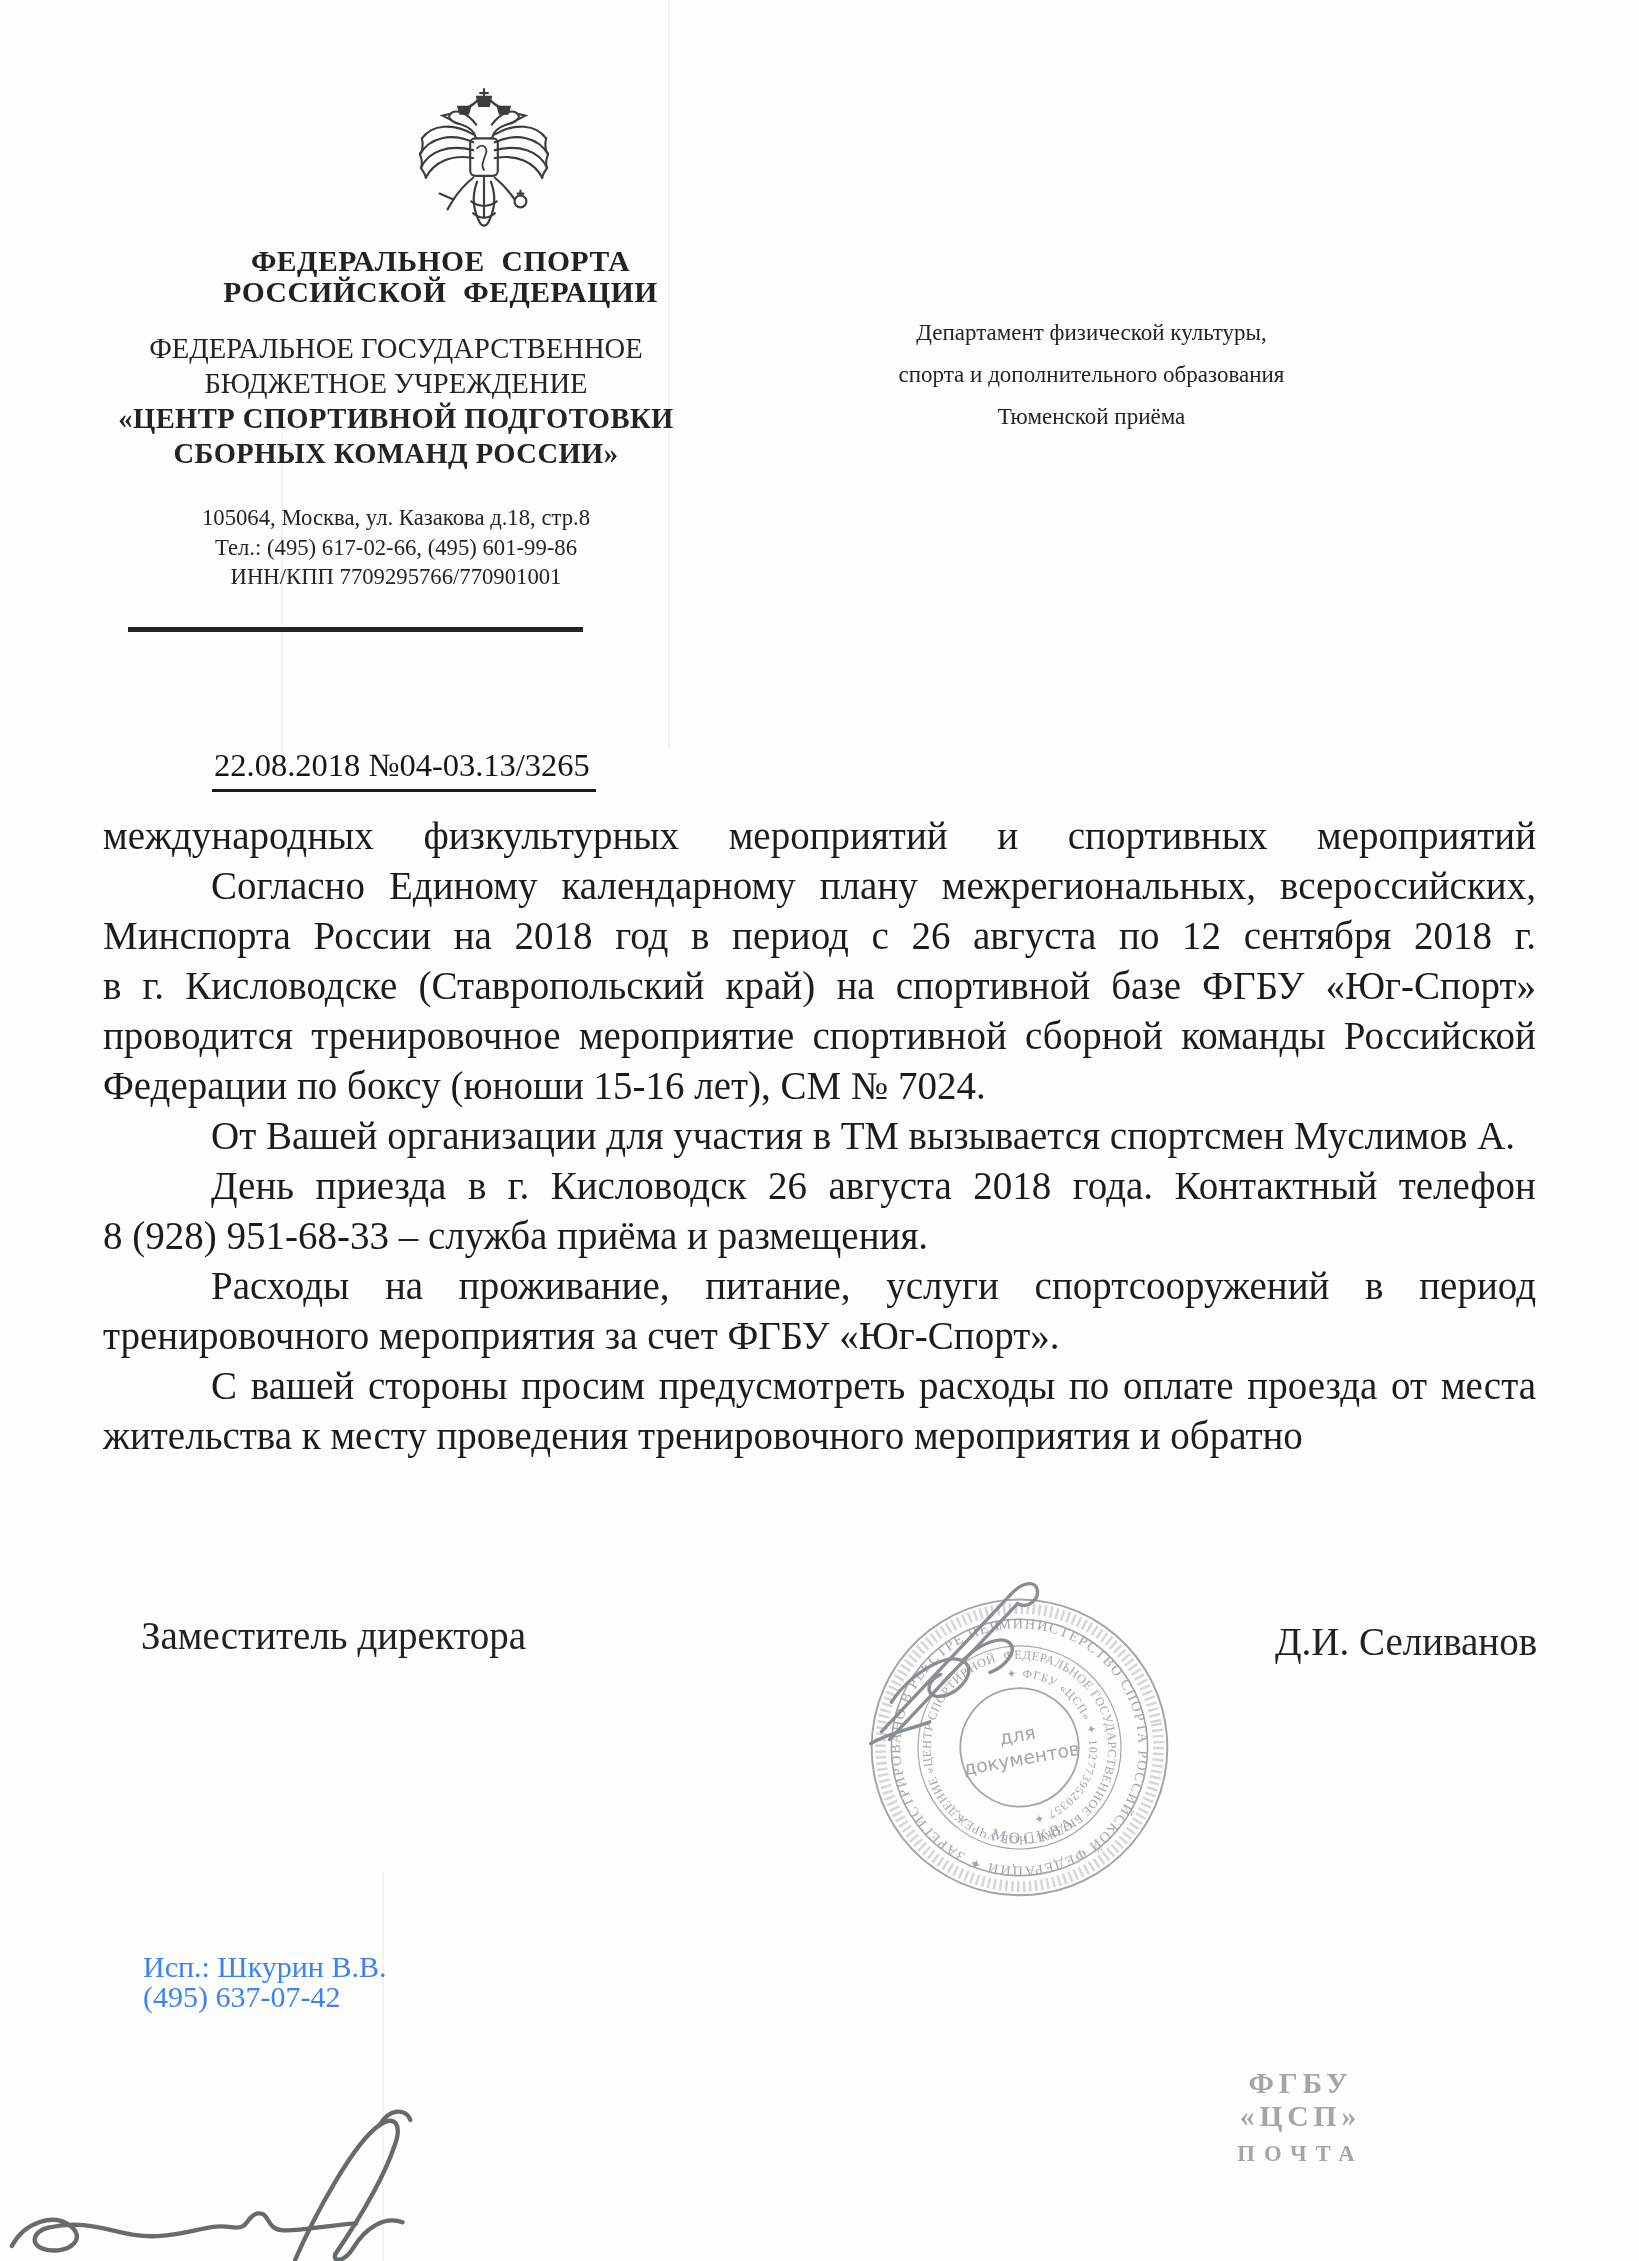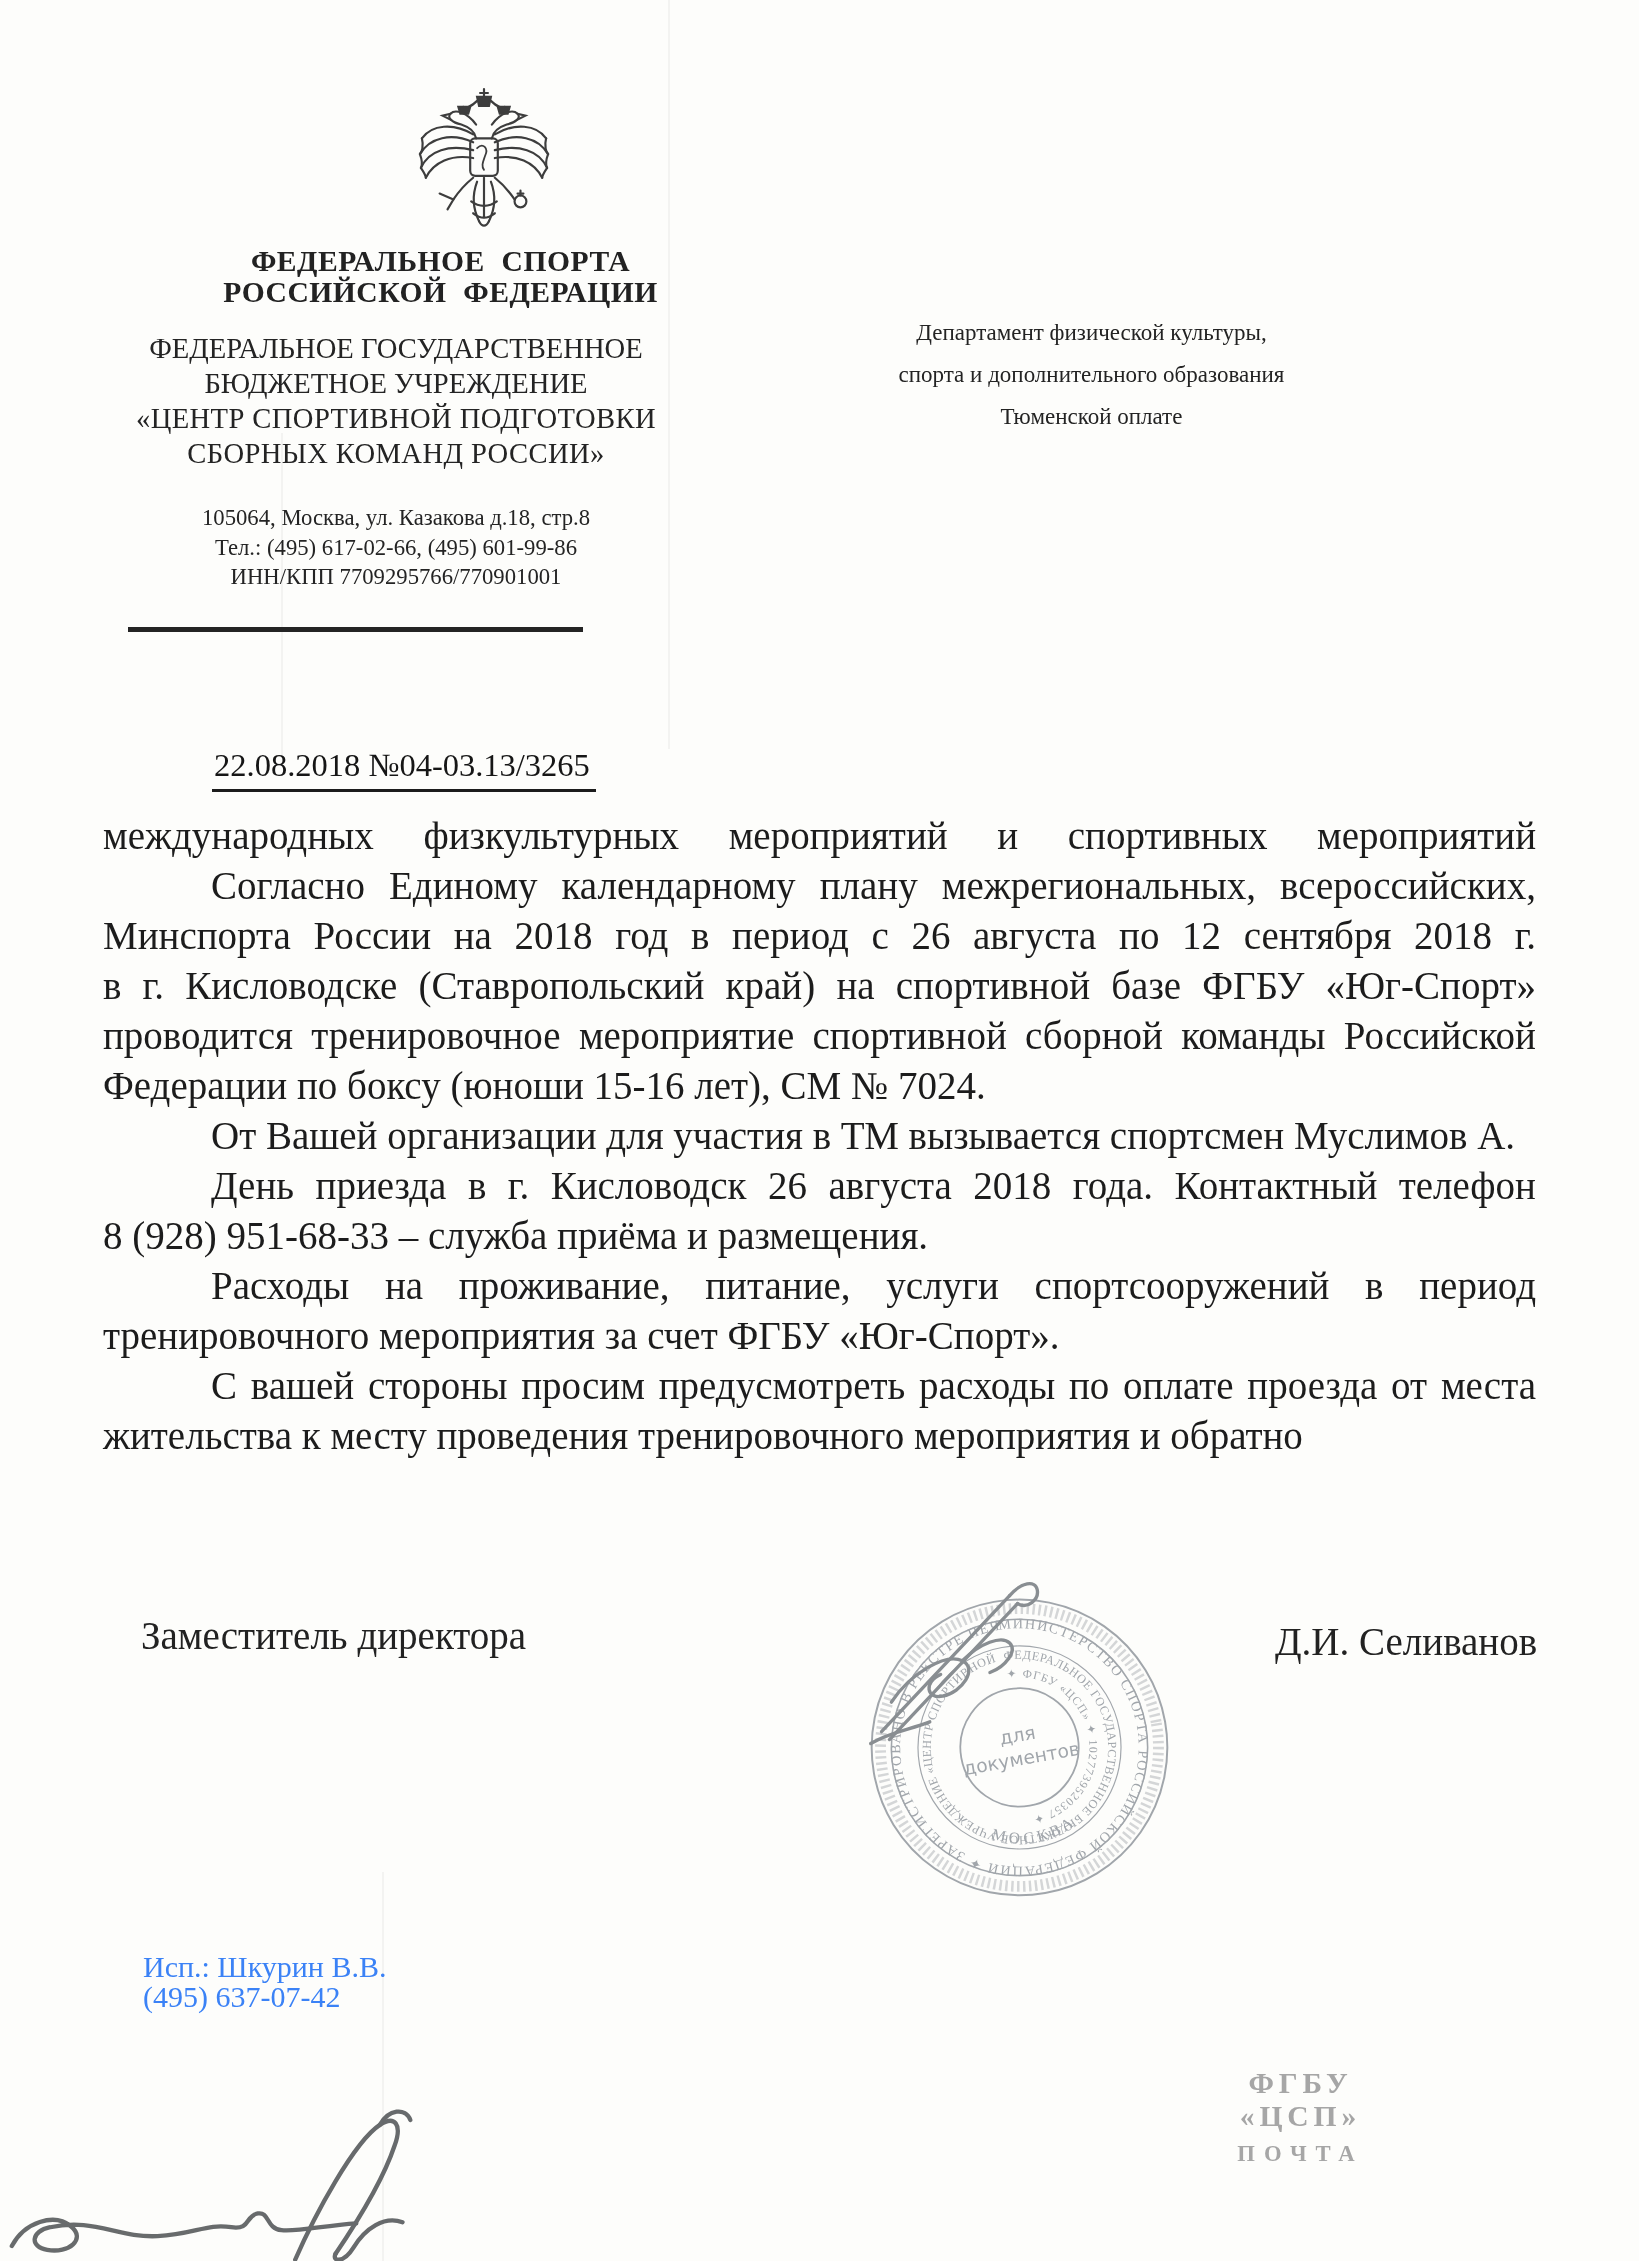--- a/index.html
+++ b/index.html
@@ -6,21 +6,21 @@
   .page{
     position:relative;width:1639px;height:2262px;margin:0 auto;
     background:#fdfdfb;overflow:hidden;color:#1d1d1d;
     font-family:"Liberation Serif", serif;
   }
   .abs{position:absolute;}
   .center{text-align:center;}
   
   .ministry{left:177px;top:246px;width:527px;font-weight:bold;font-size:29.6px;line-height:30.5px;word-spacing:8.9px;letter-spacing:0.5px;color:#222;}
   .org{left:116px;top:331px;width:560px;font-size:28.6px;line-height:35px;color:#242424;}
-  .org .b{font-weight:normal;letter-spacing:0.4px;}
+  .org .b{font-weight:bold;letter-spacing:0.4px;}
   .addr{left:116px;top:503px;width:560px;font-size:22.7px;line-height:29.6px;color:#242424;}
   .rule{left:128px;top:627px;width:455px;height:4.9px;background:#242424;}
   
   .recipient{left:865px;top:312px;width:453px;font-size:23px;line-height:42px;color:#232323;}
   
   .ref{left:212px;top:747px;font-size:32.5px;color:#161616;border-bottom:3.9px solid #1c1c1c;padding:0 5.9px 4.9px 2px;}
   
   .body-block{left:103px;top:811px;width:1433px;font-size:39px;color:#1c1c1c;}
   .body-line{height:50px;line-height:50px;white-space:nowrap;}
   .body-line.j{white-space:normal;text-align:justify;text-align-last:justify;}
@@ -109,21 +109,21 @@
     <div>105064, Москва, ул. Казакова д.18, стр.8</div>
     <div>Тел.: (495) 617-02-66, (495) 601-99-86</div>
     <div>ИНН/КПП 7709295766/770901001</div>
   </div>
 
   <div class="abs rule"></div>
 
   <div class="abs center recipient">
     <div>Департамент физической культуры,</div>
     <div>спорта и дополнительного образования</div>
-    <div>Тюменской оплате</div>
+    <div>Тюменской приёма</div>
   </div>
 
   <div class="abs ref">22.08.2018 №04-03.13/3265</div>
 
   <div class="abs body-block" id="body-block">
       <div class="body-line j">международных физкультурных мероприятий и спортивных мероприятий</div>
       <div class="body-line j ind">Согласно Единому календарному плану межрегиональных, всероссийских,</div>
       <div class="body-line j">Минспорта России на 2018 год в период с 26 августа по 12 сентября 2018 г.</div>
       <div class="body-line j">в г. Кисловодске (Ставропольский край) на спортивной базе ФГБУ «Юг-Спорт»</div>
       <div class="body-line j">проводится тренировочное мероприятие спортивной сборной команды Российской</div>

